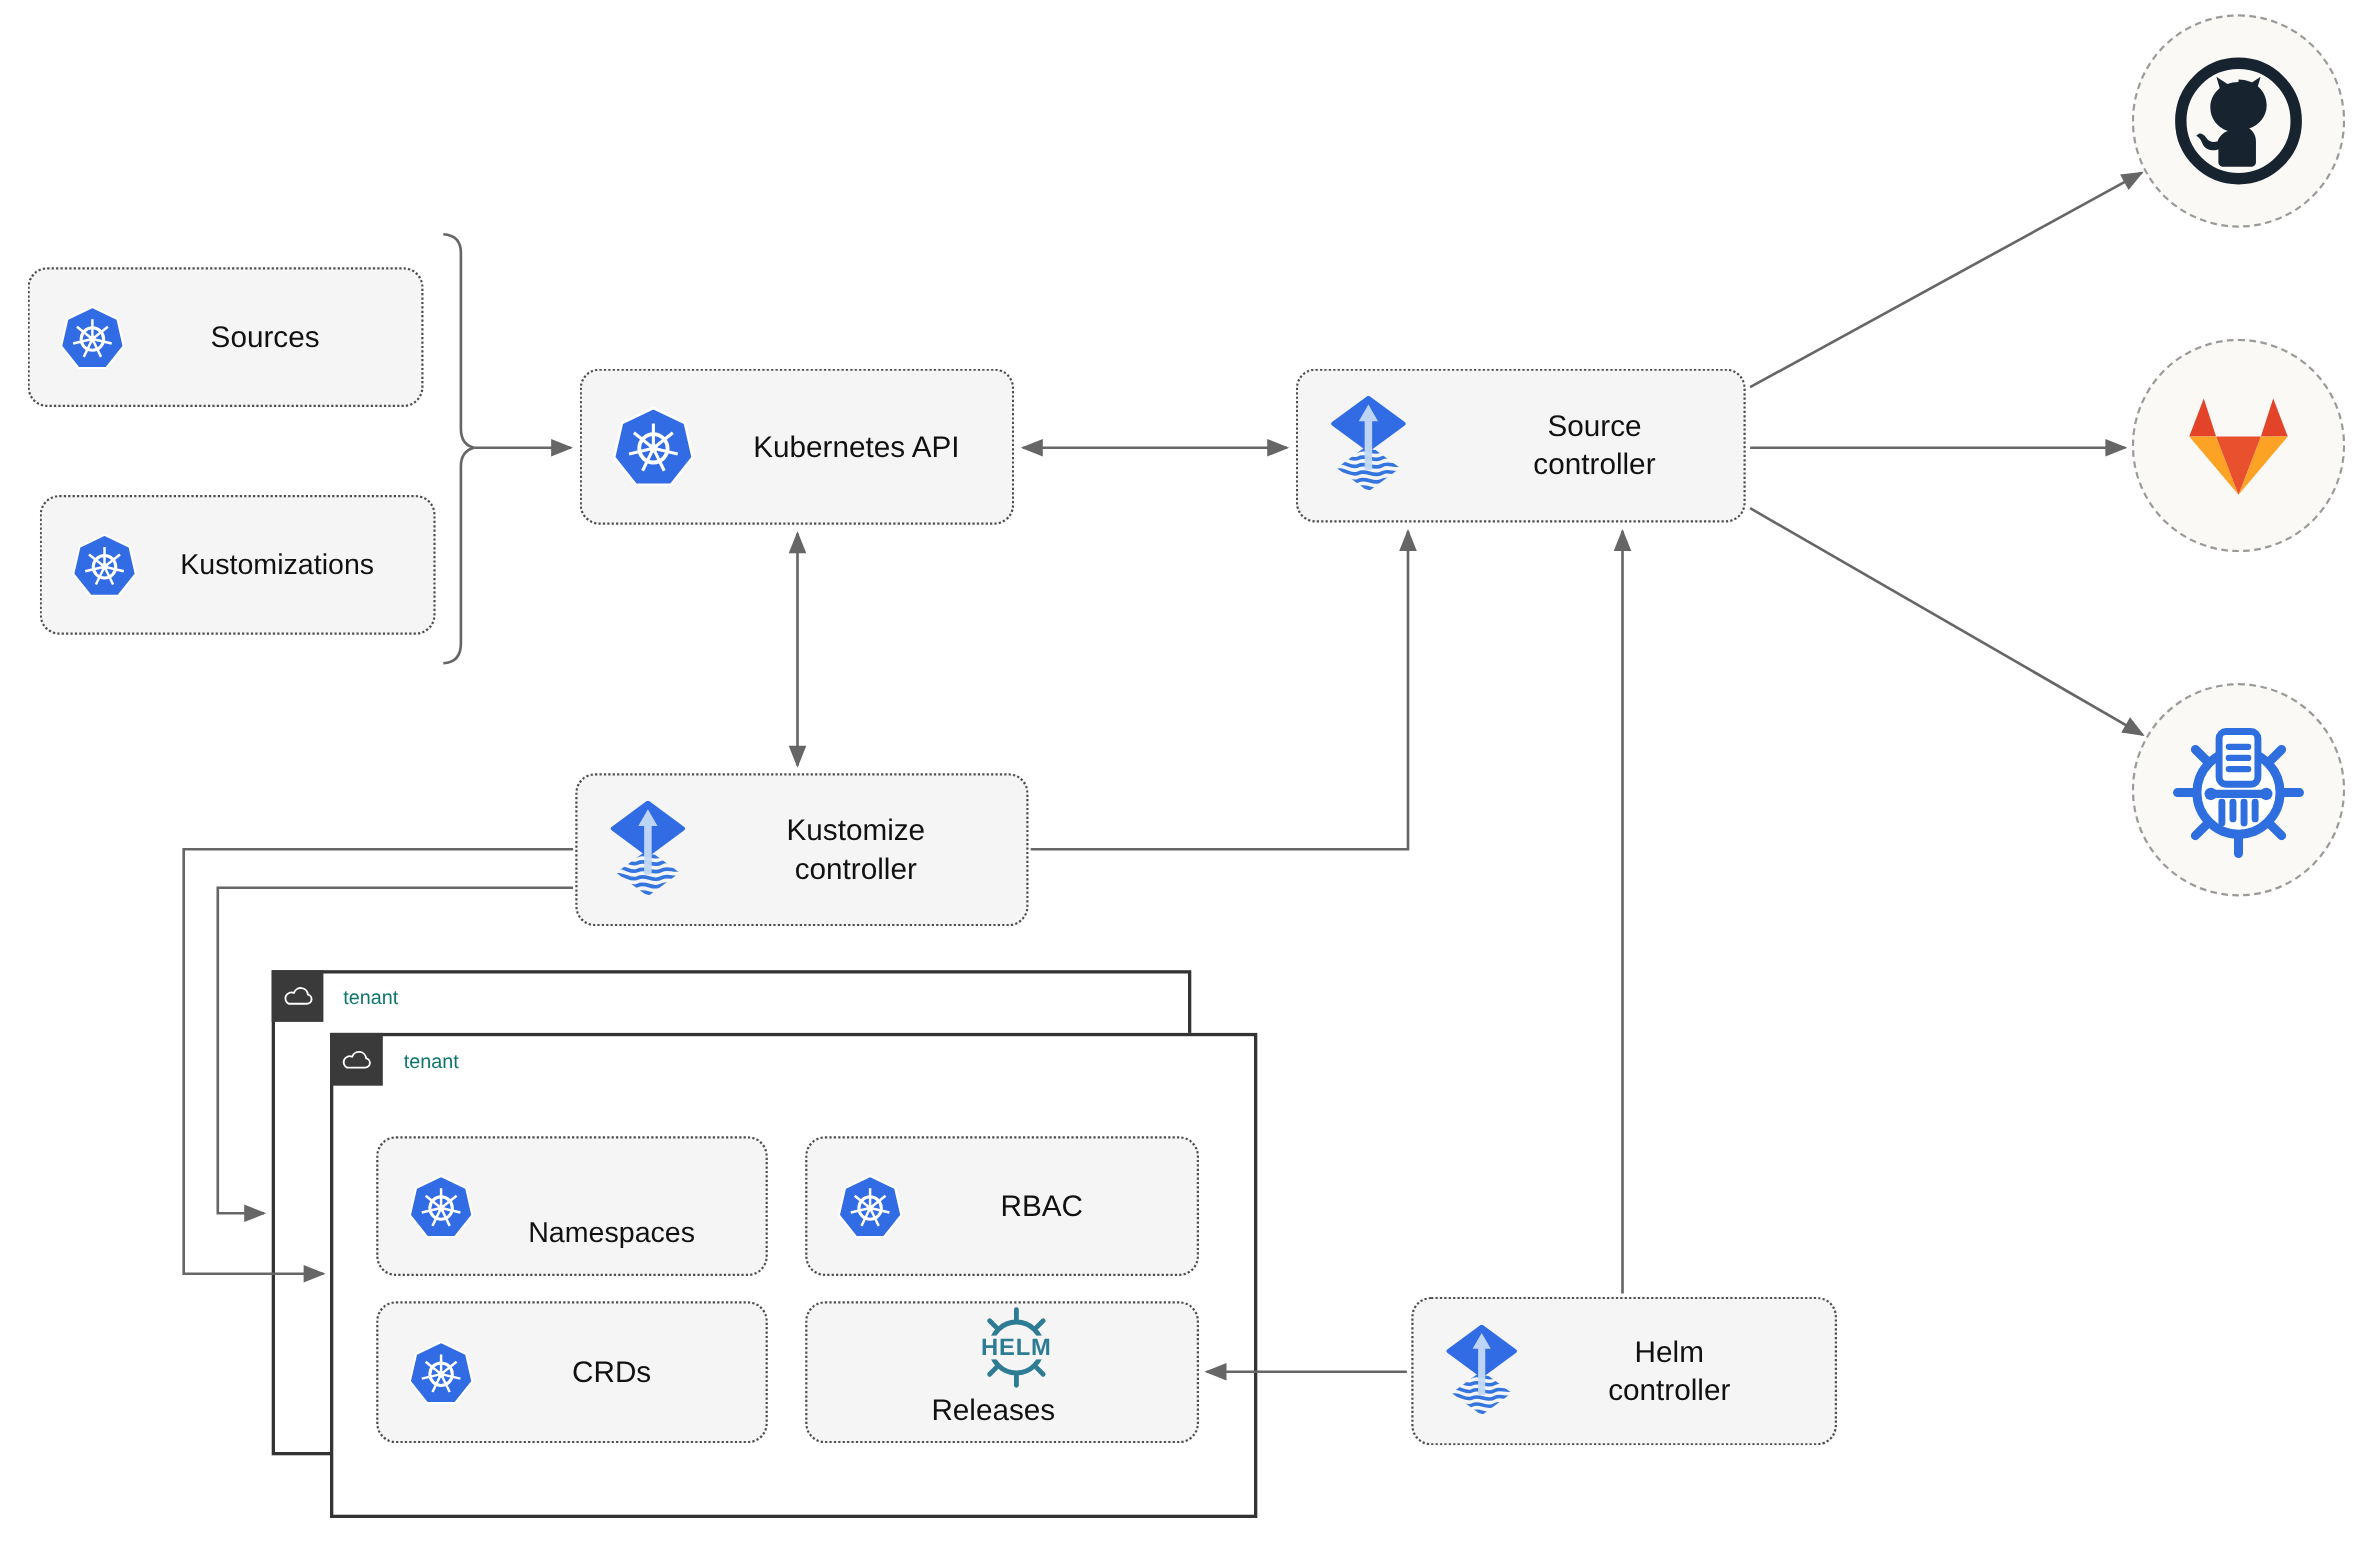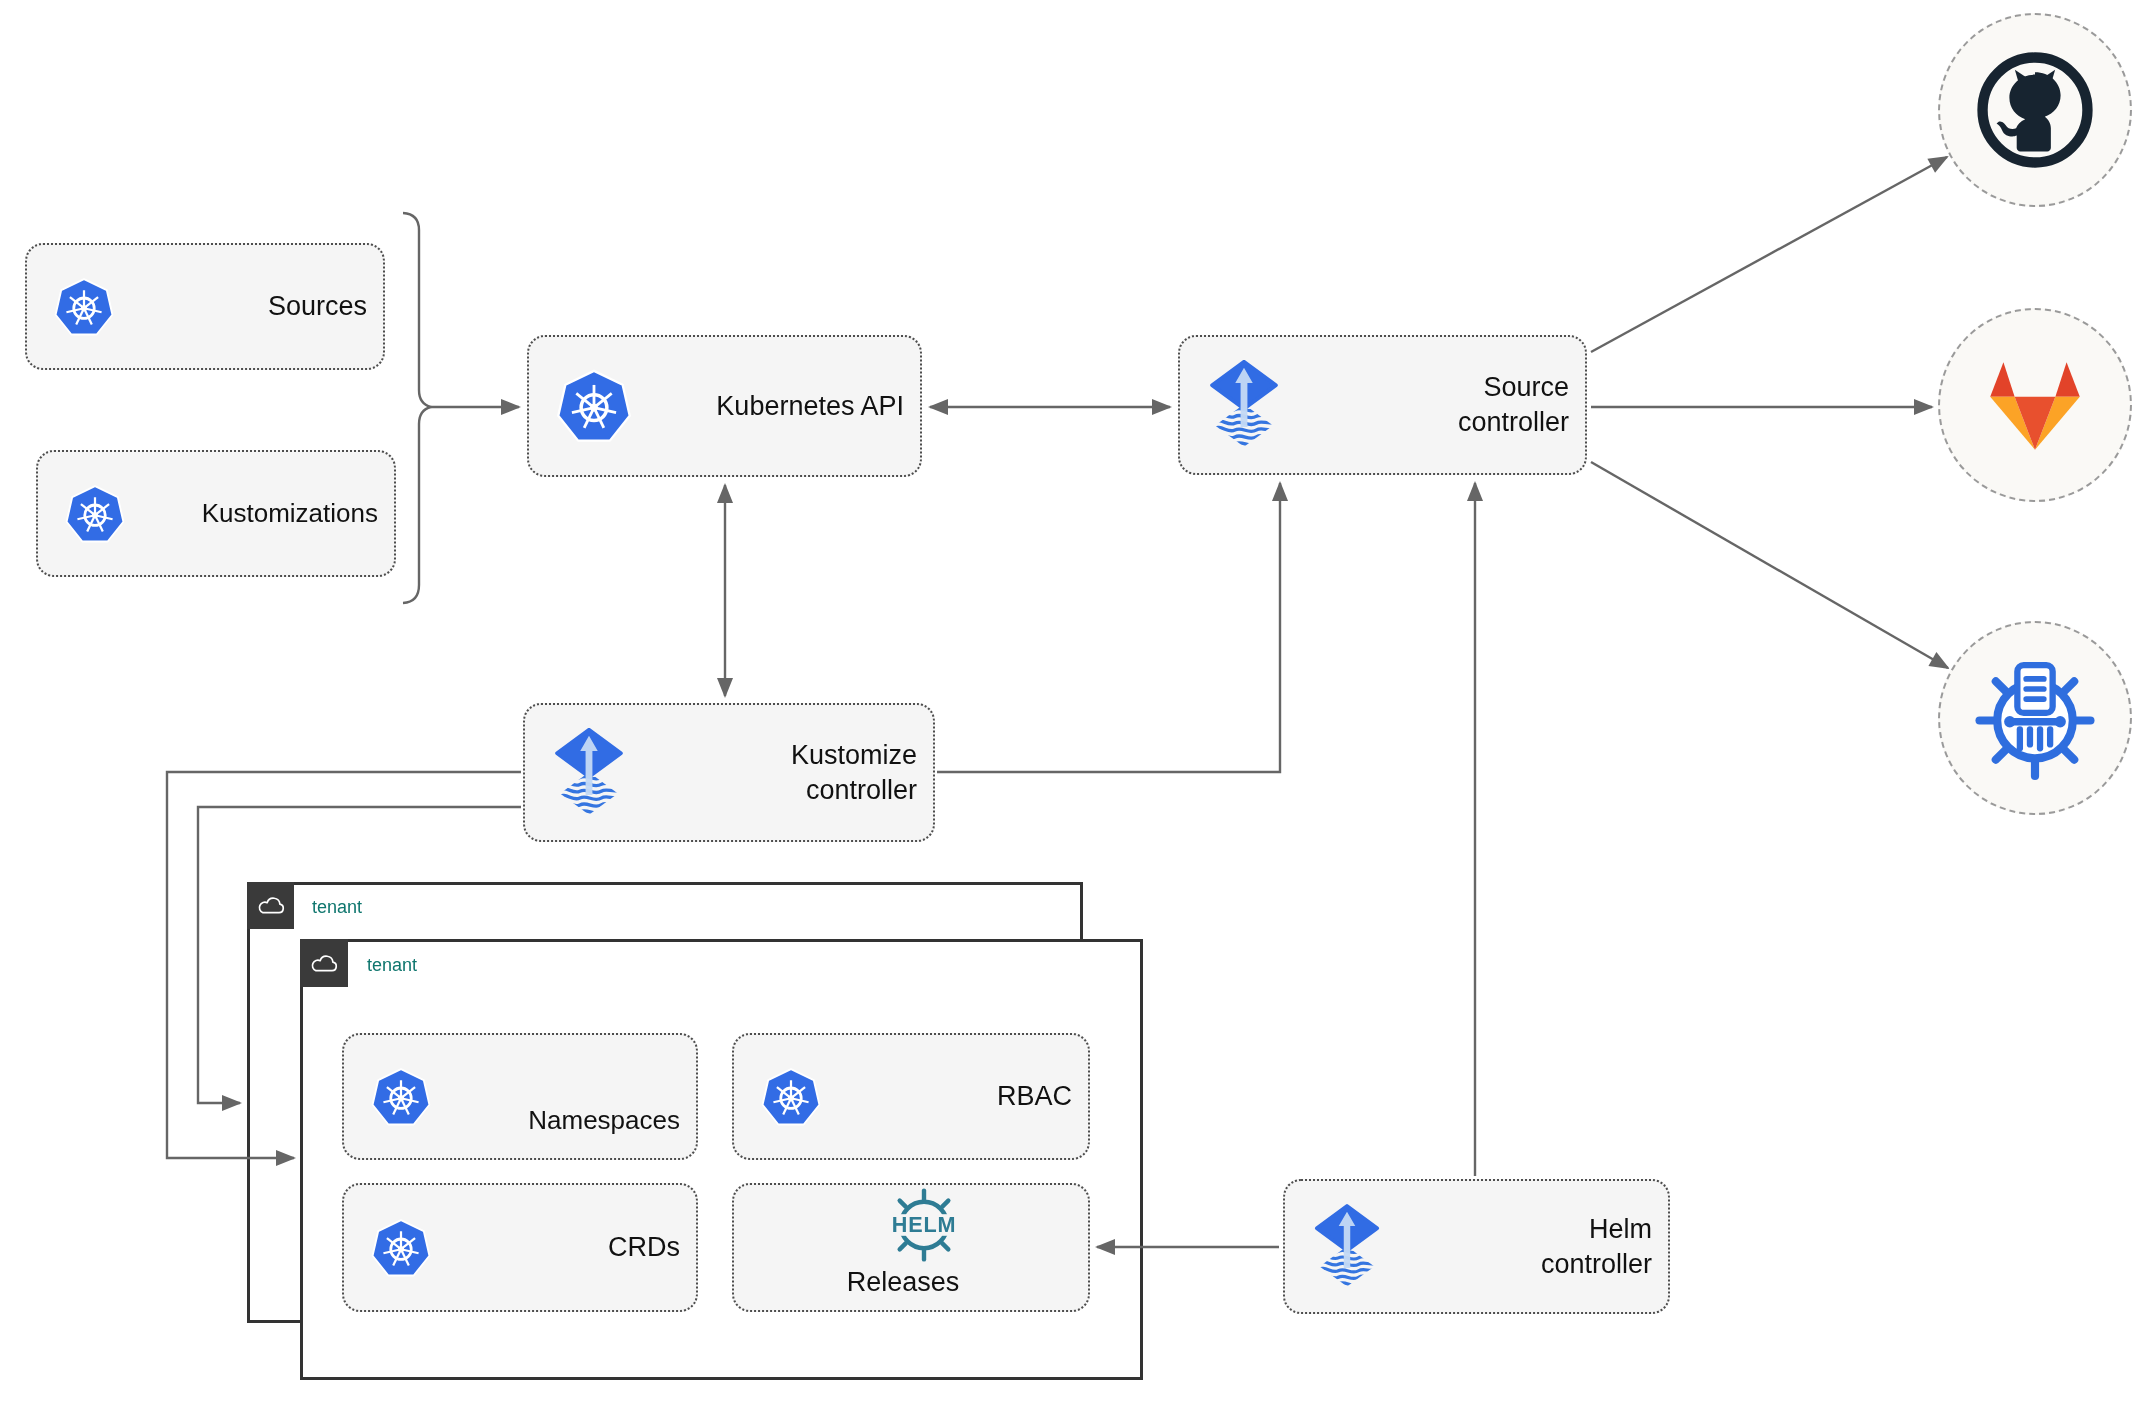--- a/index.html
+++ b/index.html
@@ -2,21 +2,21 @@
 <html><head>
 <meta charset="utf-8">
 <style>
   html,body{margin:0;padding:0;background:#ffffff;}
   #canvas{position:relative;width:2144px;height:1407px;background:#ffffff;overflow:hidden;
           font-family:"Liberation Sans", sans-serif;}
   
   .node{position:absolute;background:#f5f5f5;border:2px dotted #4d4d4d;border-radius:18px;
         display:flex;align-items:center;box-sizing:border-box;z-index:10;}
   .node .ic{flex:0 0 auto;margin-left:26px;display:flex;align-items:center;}
-  .node .lbl{flex:1;text-align:right;font-size:27px;color:#111;padding-right:16px;line-height:1.28;}
+  .node .lbl{flex:1;text-align:center;font-size:27px;color:#111;padding-right:16px;line-height:1.28;}
   
   .tenant{position:absolute;background:#ffffff;border:3px solid #333333;box-sizing:border-box;}
   .tenant-tab{position:absolute;top:-3px;left:-3px;width:47px;height:47px;background:#3a3a3a;
               display:flex;align-items:center;justify-content:center;}
   .tenant-label{position:absolute;left:62px;top:0;height:44px;line-height:44px;font-size:18px;color:#0f766e;}
   
   .repo{position:absolute;width:194px;height:194px;border:2.5px dashed #9a9a9a;border-radius:50%;
         background:#faf9f6;display:flex;align-items:center;justify-content:center;box-sizing:border-box;z-index:10;}
   #connectors{position:absolute;left:0;top:0;z-index:20;pointer-events:none;}
   svg{display:block;}

